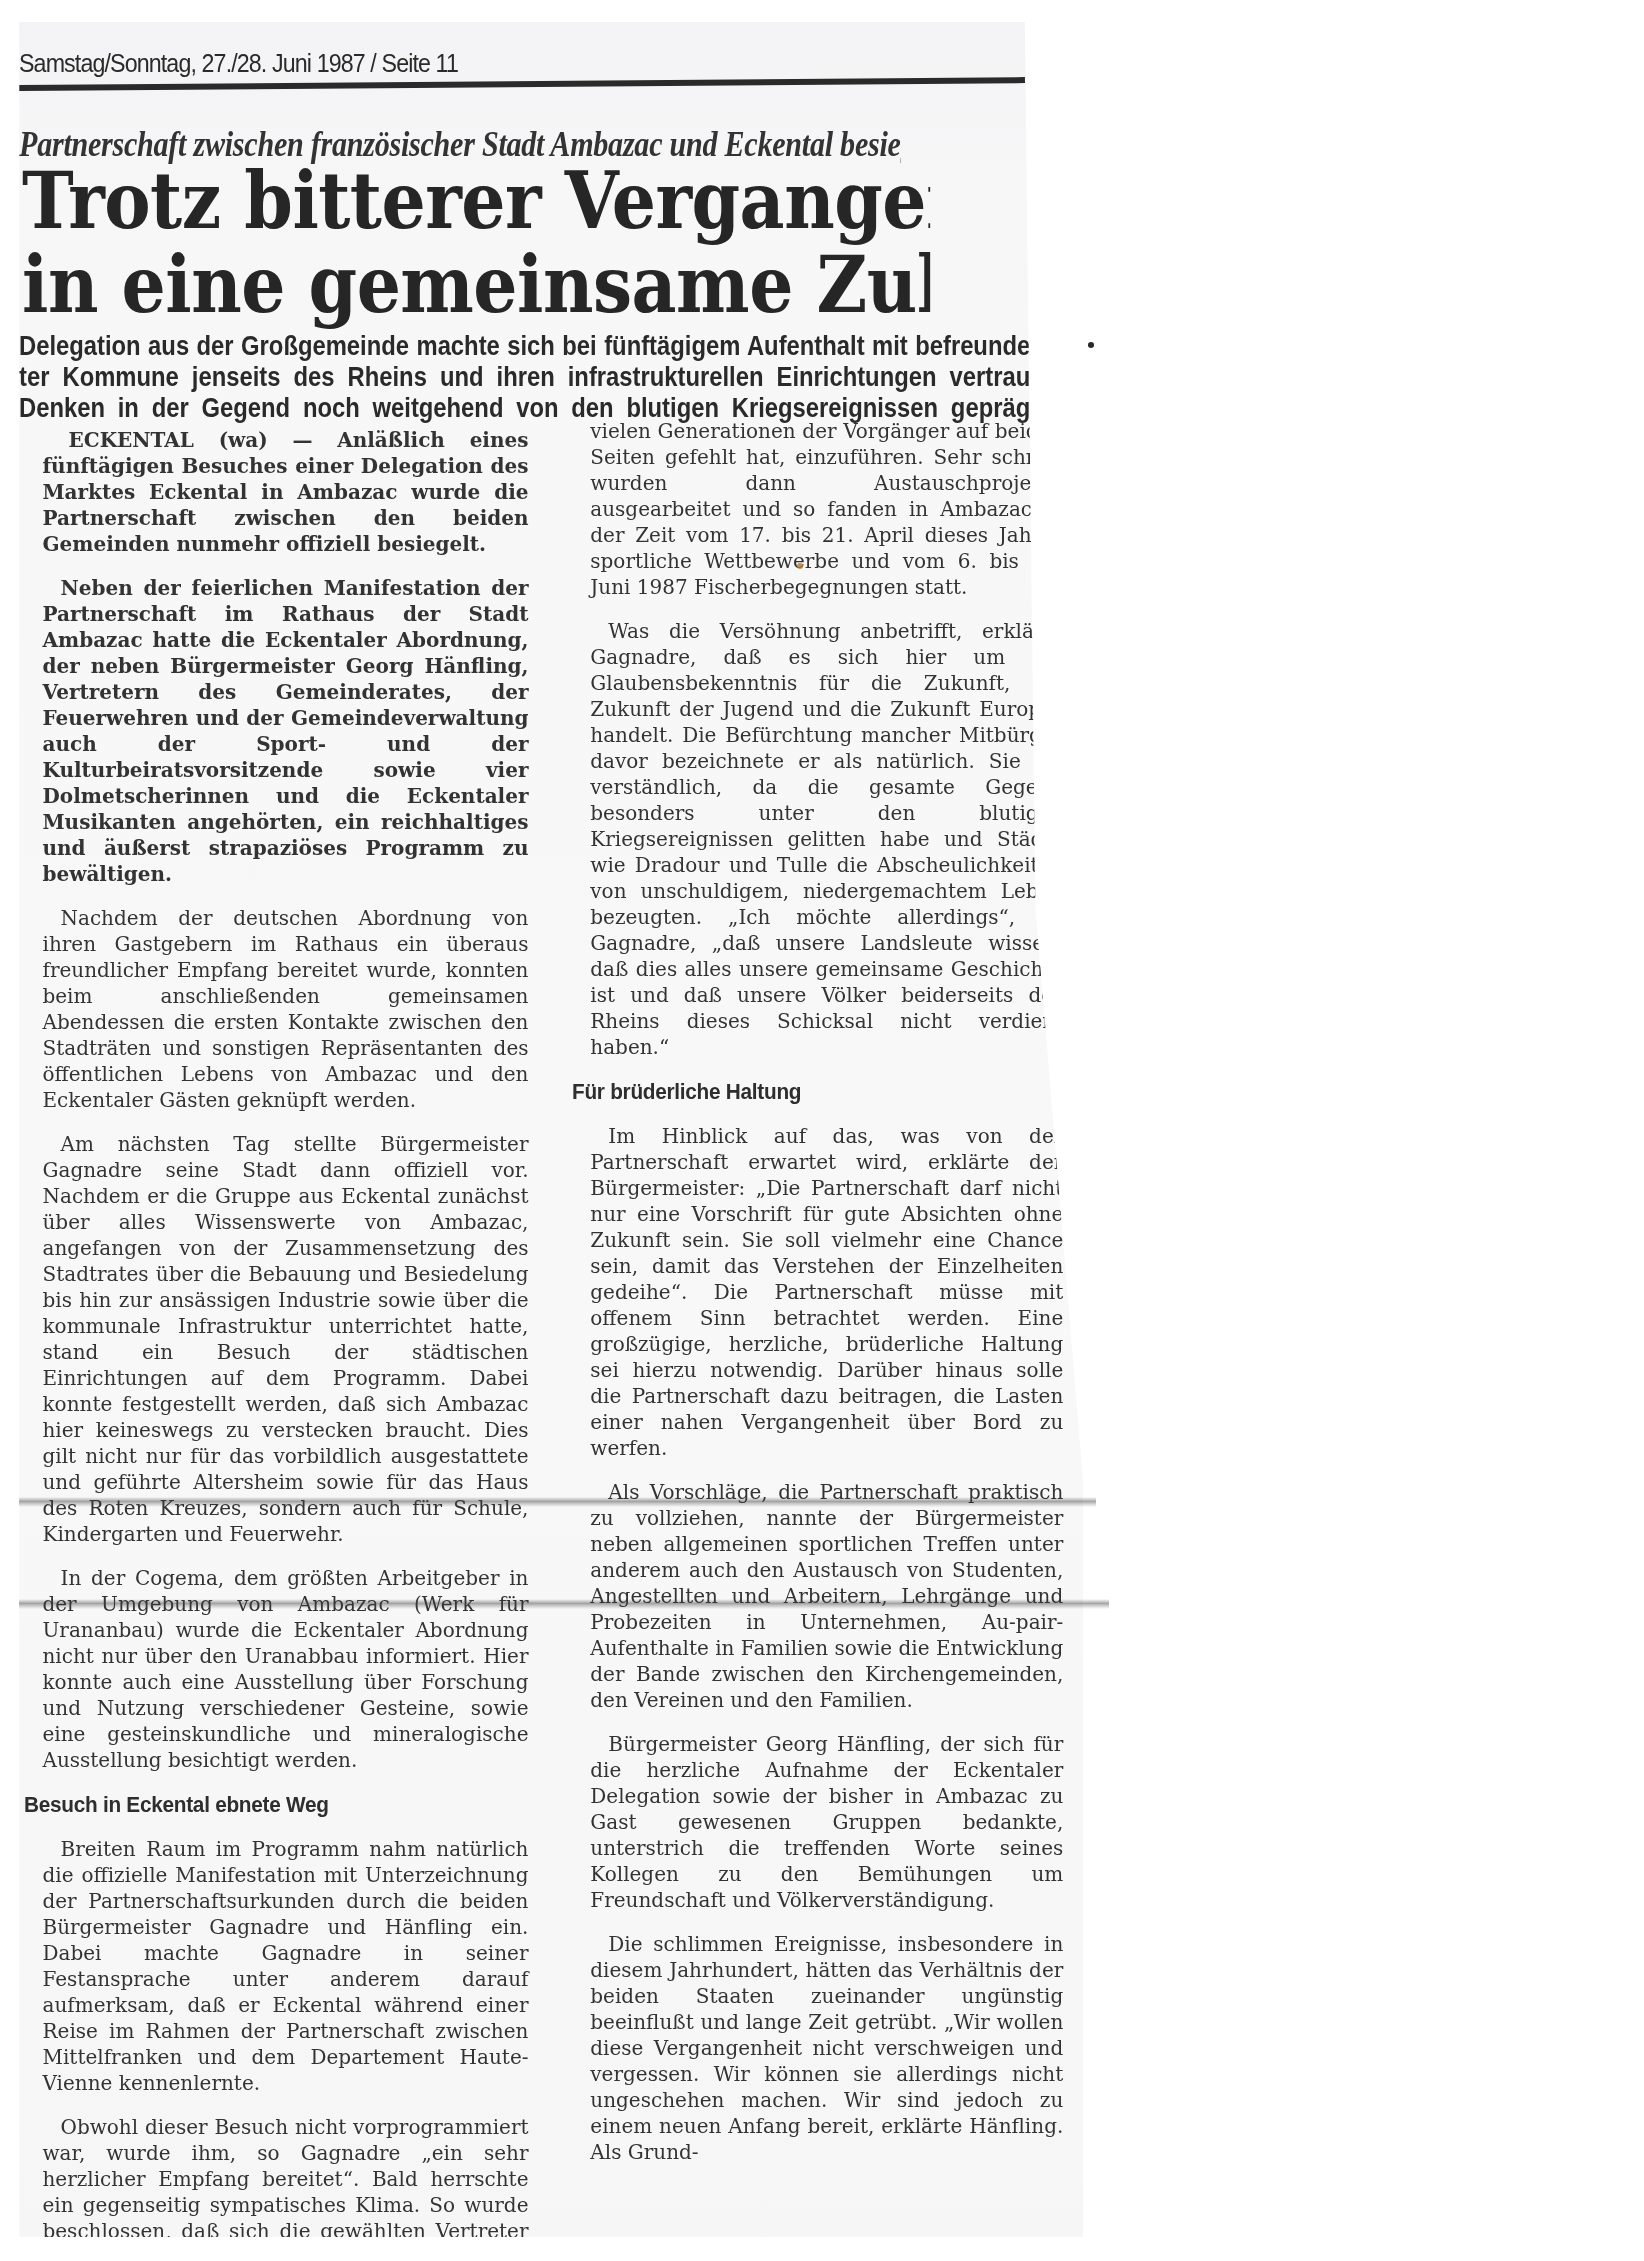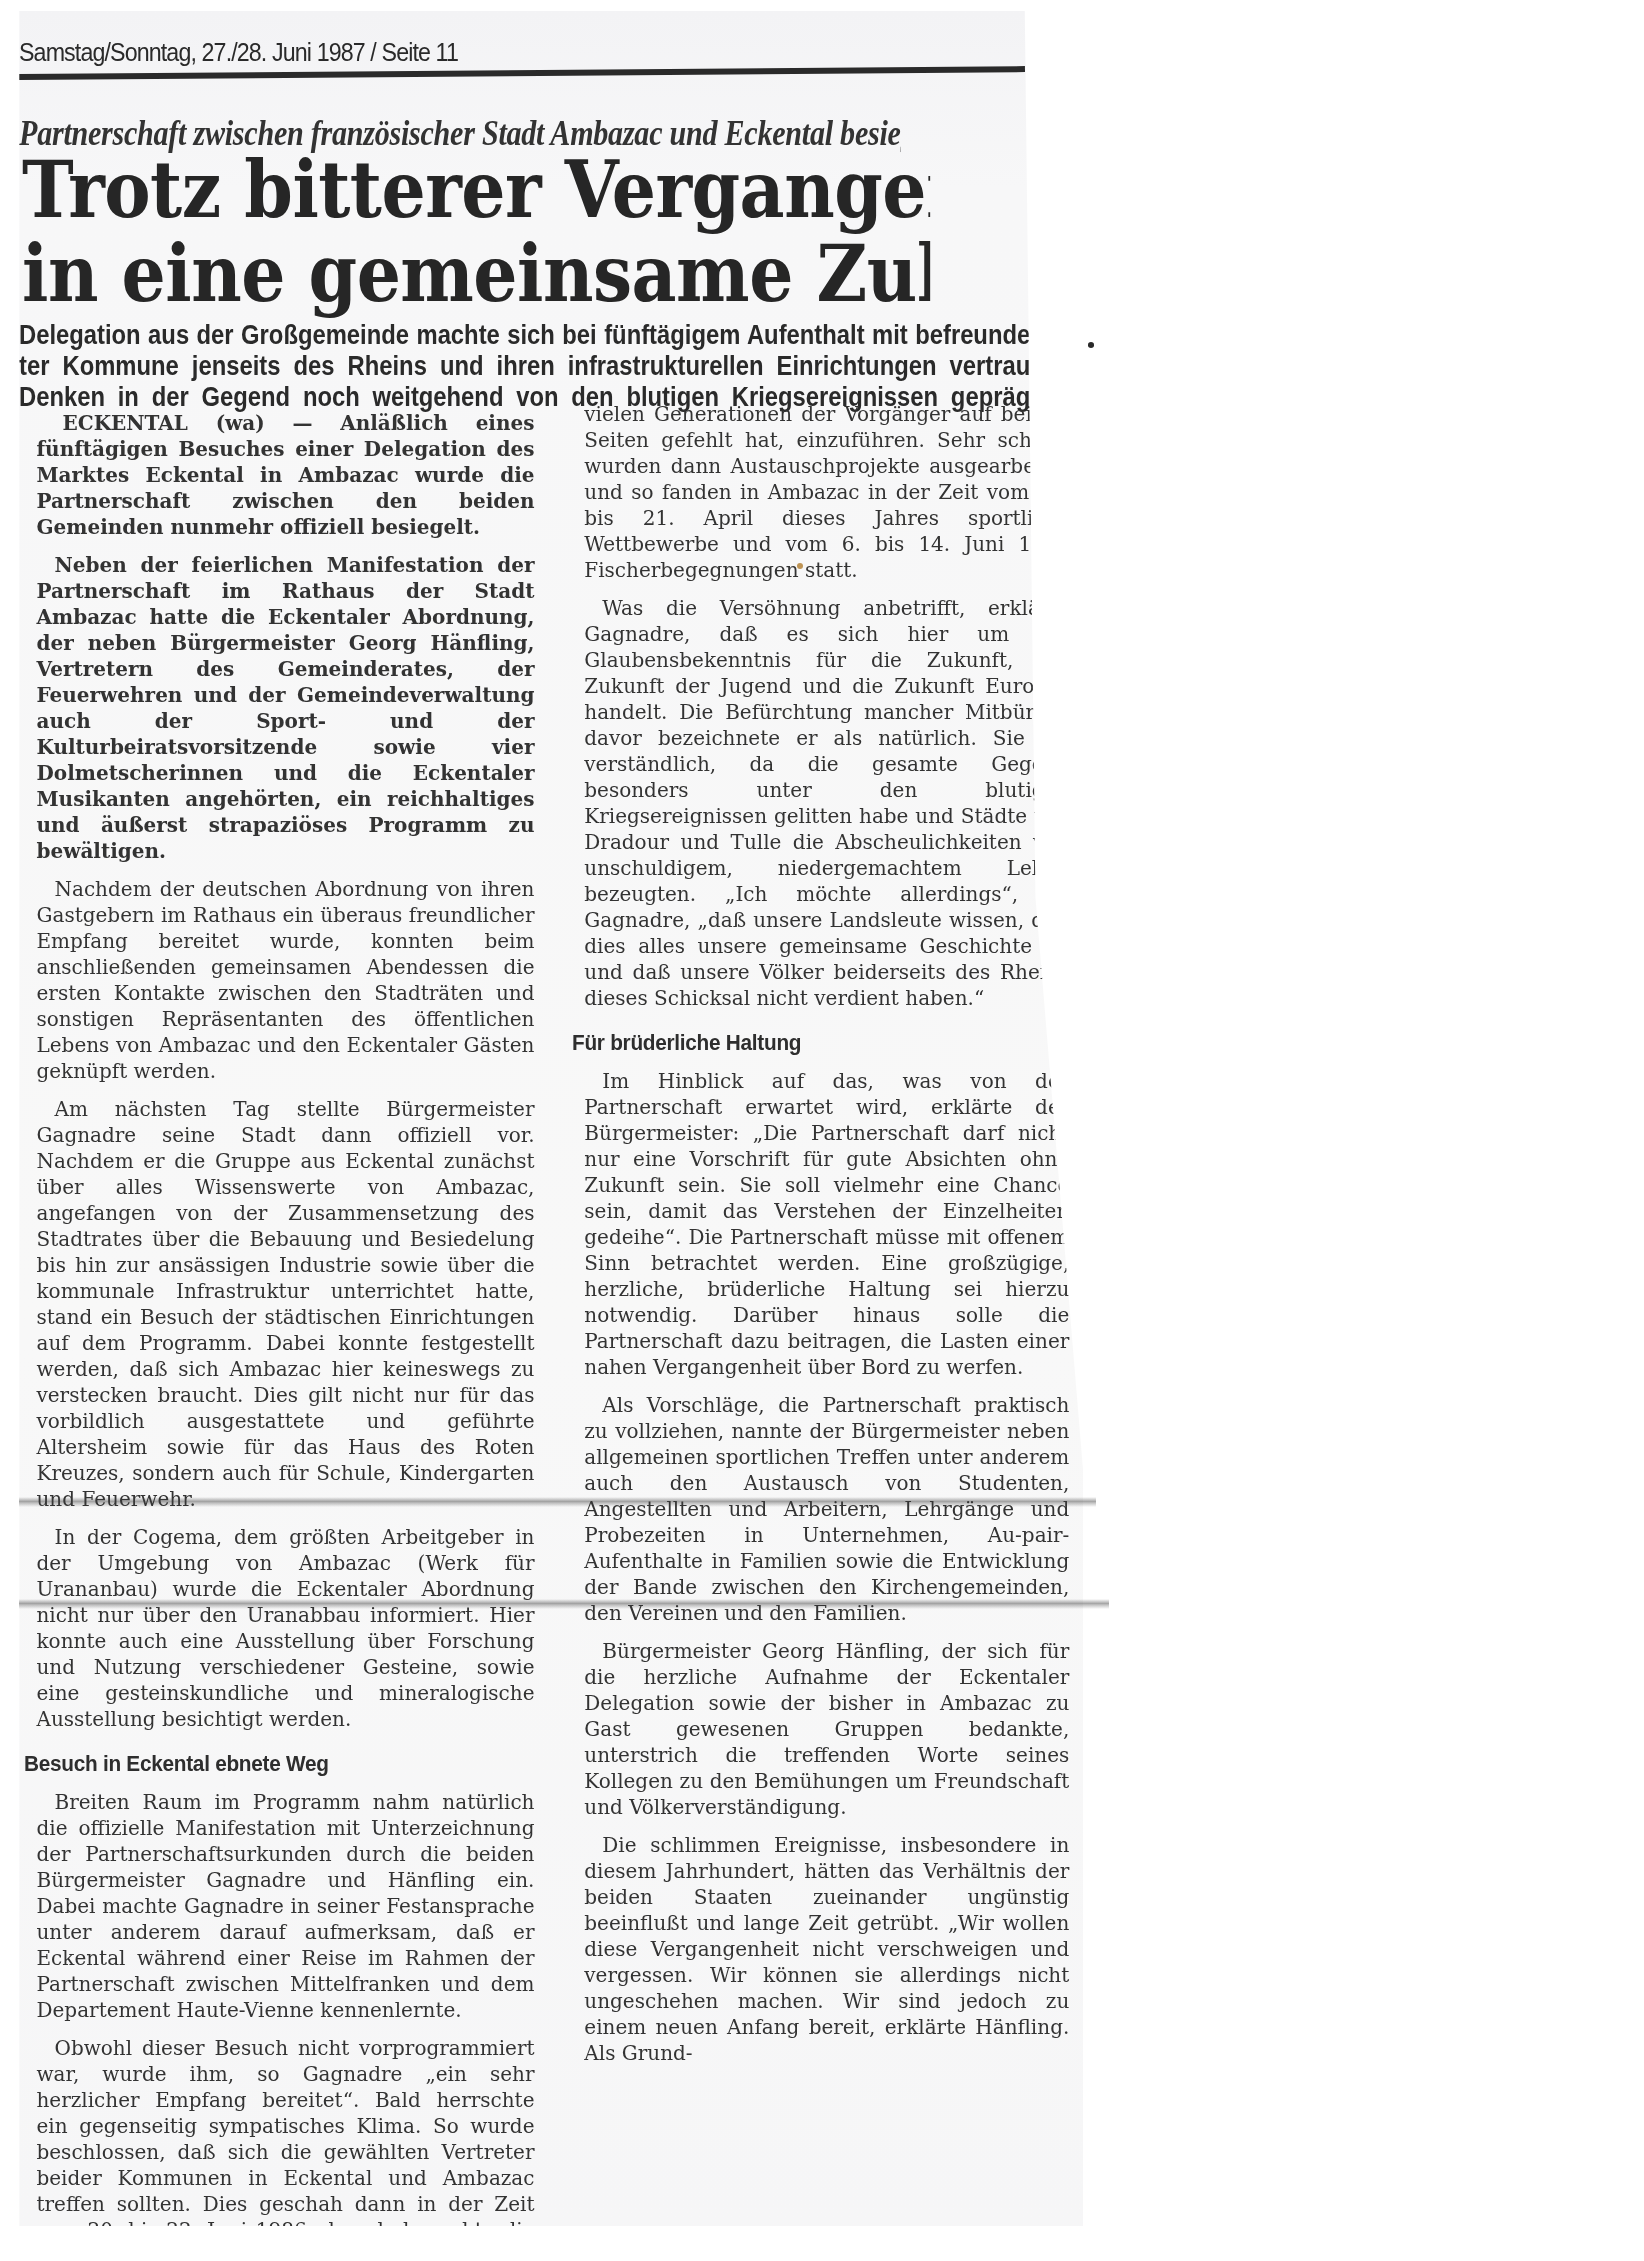--- a/index.html
+++ b/index.html
@@ -1,21 +1,21 @@
 <!DOCTYPE html>
 <html style="font-size:10.3px"><head>
 <meta charset="utf-8">
 <style>
   html, body { margin: 0; padding: 0; }
   body {
     width: 1644px; height: 2261px; background: #ffffff; position: relative; overflow: hidden;
     font-family: "DejaVu Serif", serif; color: #2b2b2b;
   }
   .clipping {
-    position: absolute; left: 19.3px; top: 11px; width: 1064px; height: 2215px;
+    position: absolute; left: 19.3px; top: 22px; width: 1064px; height: 2215px;
     background: linear-gradient(180deg, #f3f3f5 0%, #f7f7f8 8%, #f8f8f8 60%, #f6f6f7 100%);
     clip-path: polygon(0 0, 94.5% 0, 95.5% 40%, 100% 66%, 100% 100%, 0 100%);
   }
   .header-line {
     position: absolute; left: 0; top: 26px; font-family: "Liberation Sans", sans-serif;
     font-size: 26.4px; letter-spacing: -1px; color: #2a2a2a; transform: scaleX(0.88); transform-origin: left;
   }
   .rule { position: absolute; left: 0; top: 63px; width: 1006px; height: 5.8px; background: #2a2a2a; transform: rotate(-0.45deg); transform-origin: left; }
   .kicker {
     position: absolute; left: 0; top: 103px; width: 1025px; white-space: nowrap; overflow: hidden;
@@ -31,21 +31,21 @@
   .headline.l2 { top: 216px; }
   .deck {
     position: absolute; left: 0; top: 308px; width: 1199px;
     font-family: "Liberation Sans", sans-serif; font-weight: bold; font-size: 28px; line-height: 31px;
     color: #2a2a2a; transform: scaleX(0.85); transform-origin: left; text-align: justify;
   }
   .deck div { white-space: nowrap; overflow: hidden; text-align-last: justify; }
   .col { position: absolute; top: 387px; font-size: 20px; line-height: 26px; color: #333; }
   .col.left { left: 5.2px; width: 522px; }
   .col.right { left: 553px; width: 509px; top: 378px; }
-  .col p { margin: 12px; text-align: justify; hyphens: manual; text-indent: 18px; }
+  .col p { margin: 18px; text-align: justify; hyphens: manual; text-indent: 18px; }
   .col p.lead { text-indent: 26px; }
   .col p.lead .dateline { font-weight: bold; }
   .col p.noindent { text-indent: 0; }
   .bold { font-weight: bold; }
   .subhead {
     font-family: "Liberation Sans", sans-serif; font-weight: bold; font-size: 22.6px; letter-spacing: -0.3px;
     color: #2e2e2e; margin: 19.3px 0 3.9px 0; transform: scaleX(0.92); transform-origin: left;
   }
   .fold { position: absolute; left: 19.3px; height: 10.3px; background: linear-gradient(180deg, rgba(0,0,0,0) 0%, rgba(60,60,60,0.45) 45%, rgba(60,60,60,0.3) 60%, rgba(0,0,0,0) 100%); }
   .fold.f1 { top: 1497px; width: 1077px; }

